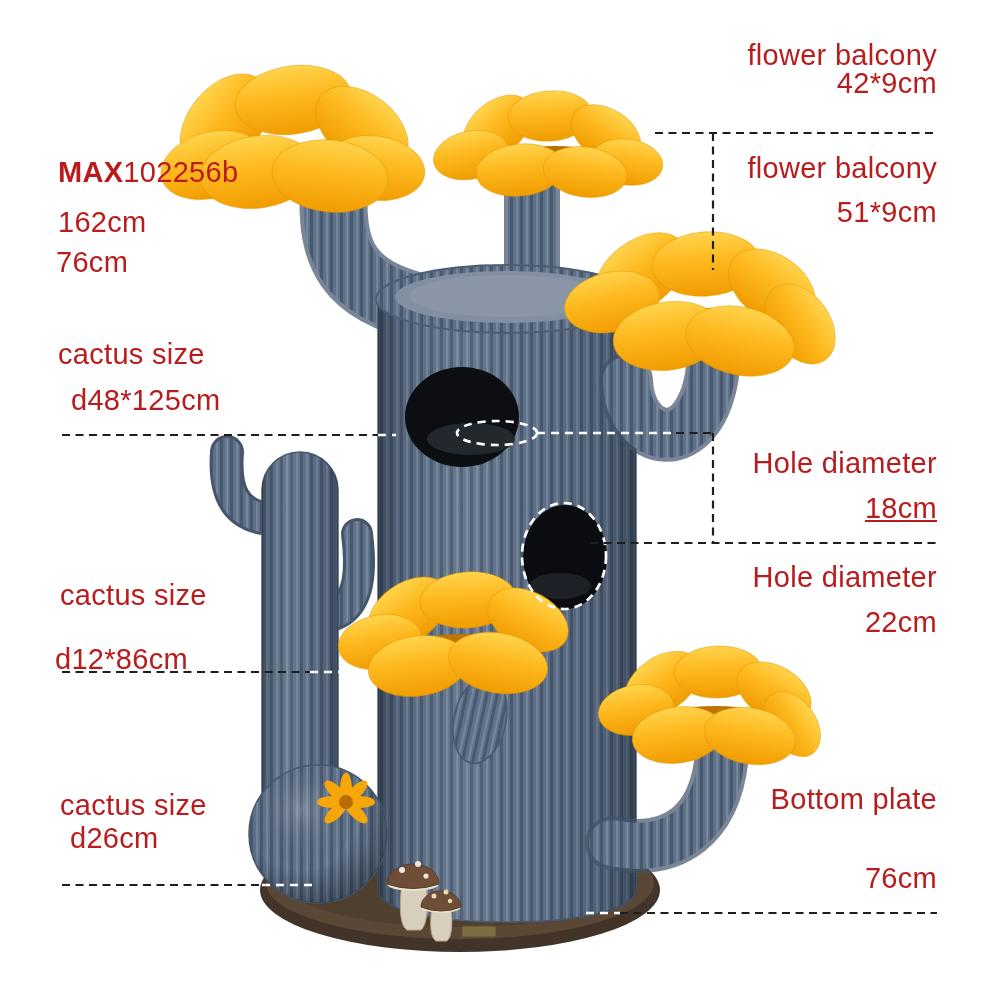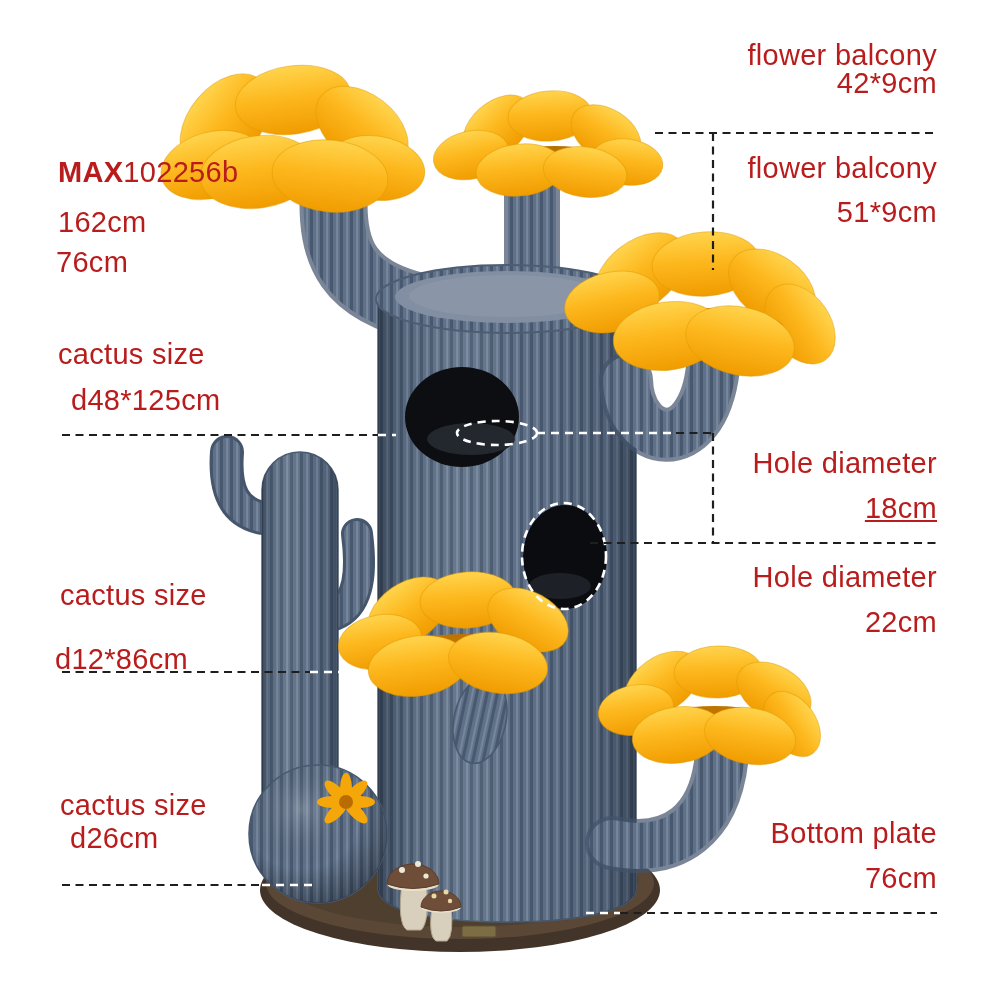--- a/index.html
+++ b/index.html
@@ -222,16 +222,16 @@
 
   <div class="lbl lbl-r" style="top:154px;">flower balcony</div>
   <div class="lbl lbl-r" style="top:198px;text-align:right;">51*9cm</div>
 
   <div class="lbl lbl-r" style="top:449px;">Hole diameter</div>
   <div class="lbl lbl-r" style="top:494px;text-decoration:underline;">18cm</div>
 
   <div class="lbl lbl-r" style="top:563px;">Hole diameter</div>
   <div class="lbl lbl-r" style="top:608px;">22cm</div>
 
-  <div class="lbl lbl-r" style="top:819px;">Bottom plate</div>
+  <div class="lbl lbl-r" style="top:785px;">Bottom plate</div>
   <div class="lbl lbl-r" style="top:864px;">76cm</div>
 
 </div>
 
 </body></html>

